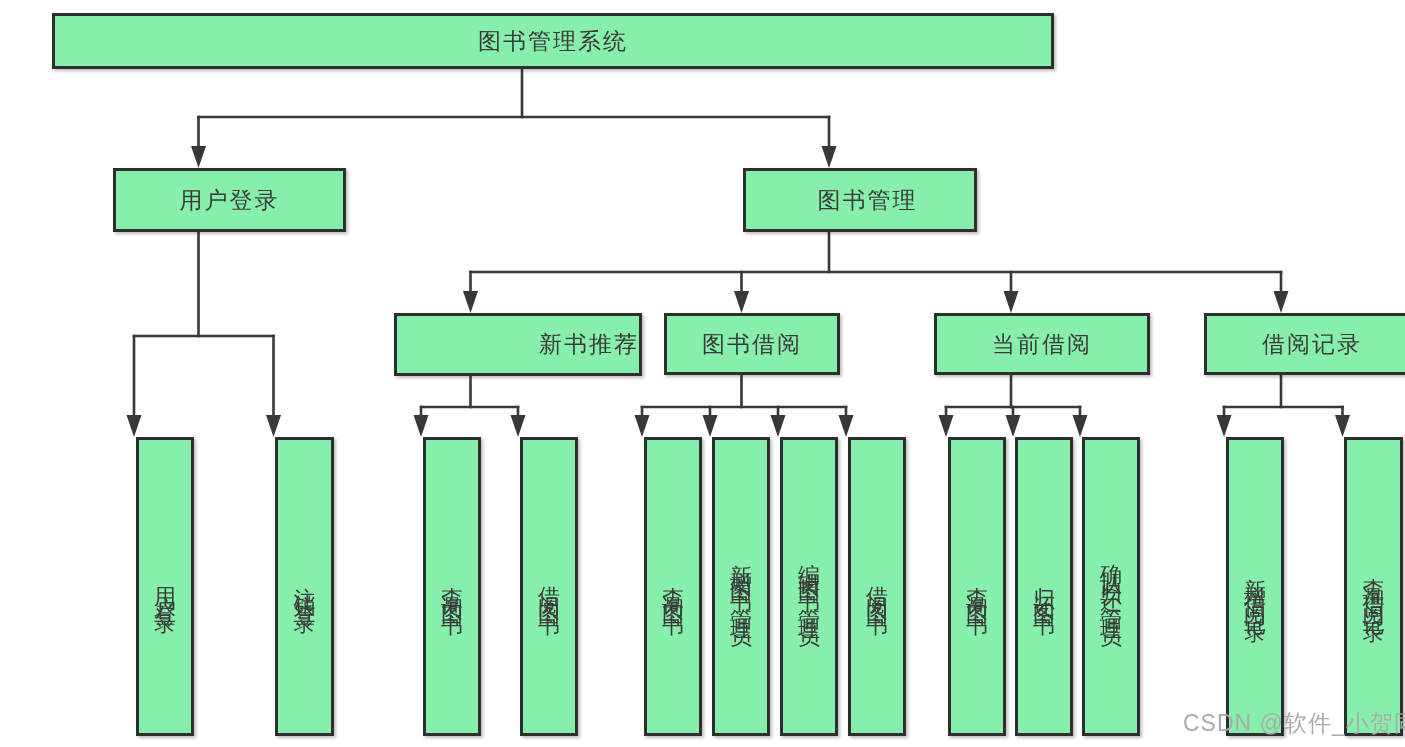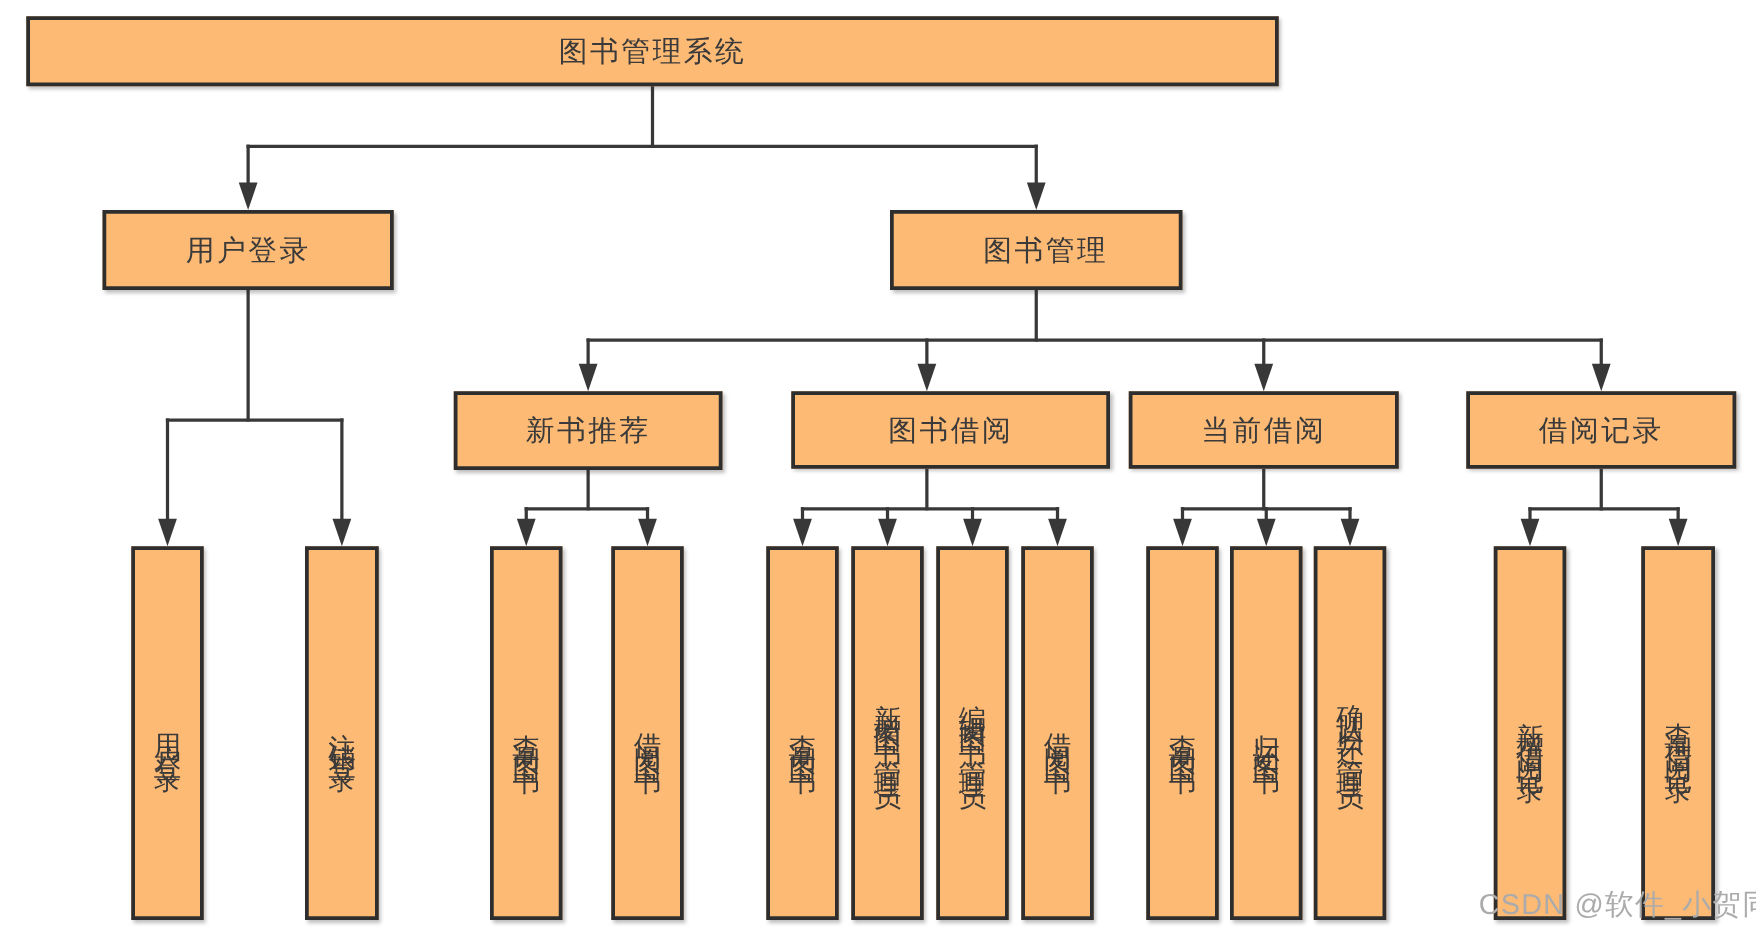--- a/index.html
+++ b/index.html
@@ -15,24 +15,25 @@
     position: absolute;
     left: 0; top: 0;
     width: 1405px; height: 747px;
   }
   .node {
     position: absolute;
     box-sizing: border-box;
     display: flex;
     align-items: center;
     justify-content: center;
-    background: #fdba74;
+    background: #86efac;
     border: 3px solid var(--border, #2e2e2e);
     box-shadow: 2px 2px 3px rgba(40,40,40,0.30);
     color: var(--text, #3a3a3a);
+    margin-left: 31px;
   }
   .node .label {
     font-size: 23px;
     letter-spacing: 2px;
     white-space: nowrap;
     color: var(--text, #3a3a3a);
   }
   .node .label.vtext {
     writing-mode: vertical-rl;
     text-orientation: mixed;
@@ -113,24 +114,24 @@
   <div id="watermark">CSDN @软件_小贺同学</div>
 <div class="node" style="left: 21px; top: 13px; width: 1002px; height: 56px;">
       <span class="label">图书管理系统</span>
     </div>
     <div class="node" style="left: 82px; top: 168px; width: 233px; height: 64px;">
       <span class="label">用户登录</span>
     </div>
     <div class="node" style="left: 712px; top: 168px; width: 234px; height: 64px; padding-left: 15px;">
       <span class="label">图书管理</span>
     </div>
-    <div class="node" style="left: 363px; top: 313px; width: 215px; height: 63px;">
+    <div class="node" style="left: 363px; top: 313px; width: 248px; height: 63px; justify-content: flex-end;">
       <span class="label">新书推荐</span>
     </div>
-    <div class="node" style="left: 633px; top: 313px; width: 255px; height: 62px;">
+    <div class="node" style="left: 633px; top: 313px; width: 176px; height: 62px;">
       <span class="label">图书借阅</span>
     </div>
     <div class="node" style="left: 903px; top: 313px; width: 216px; height: 62px; font-family: Liberation Mono, monospace;">
       <span class="label">当前借阅</span>
     </div>
     <div class="node" style="left: 1173px; top: 313px; width: 216px; height: 62px;">
       <span class="label">借阅记录</span>
     </div>
     <div class="node" style="left: 105px; top: 437px; width: 58px; height: 299px;">
       <span class="label vtext">用户登录</span>

